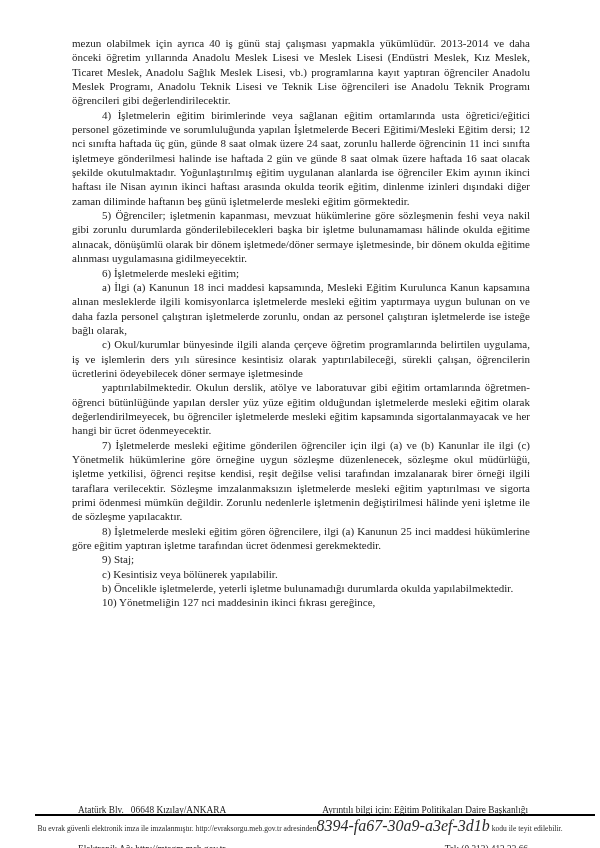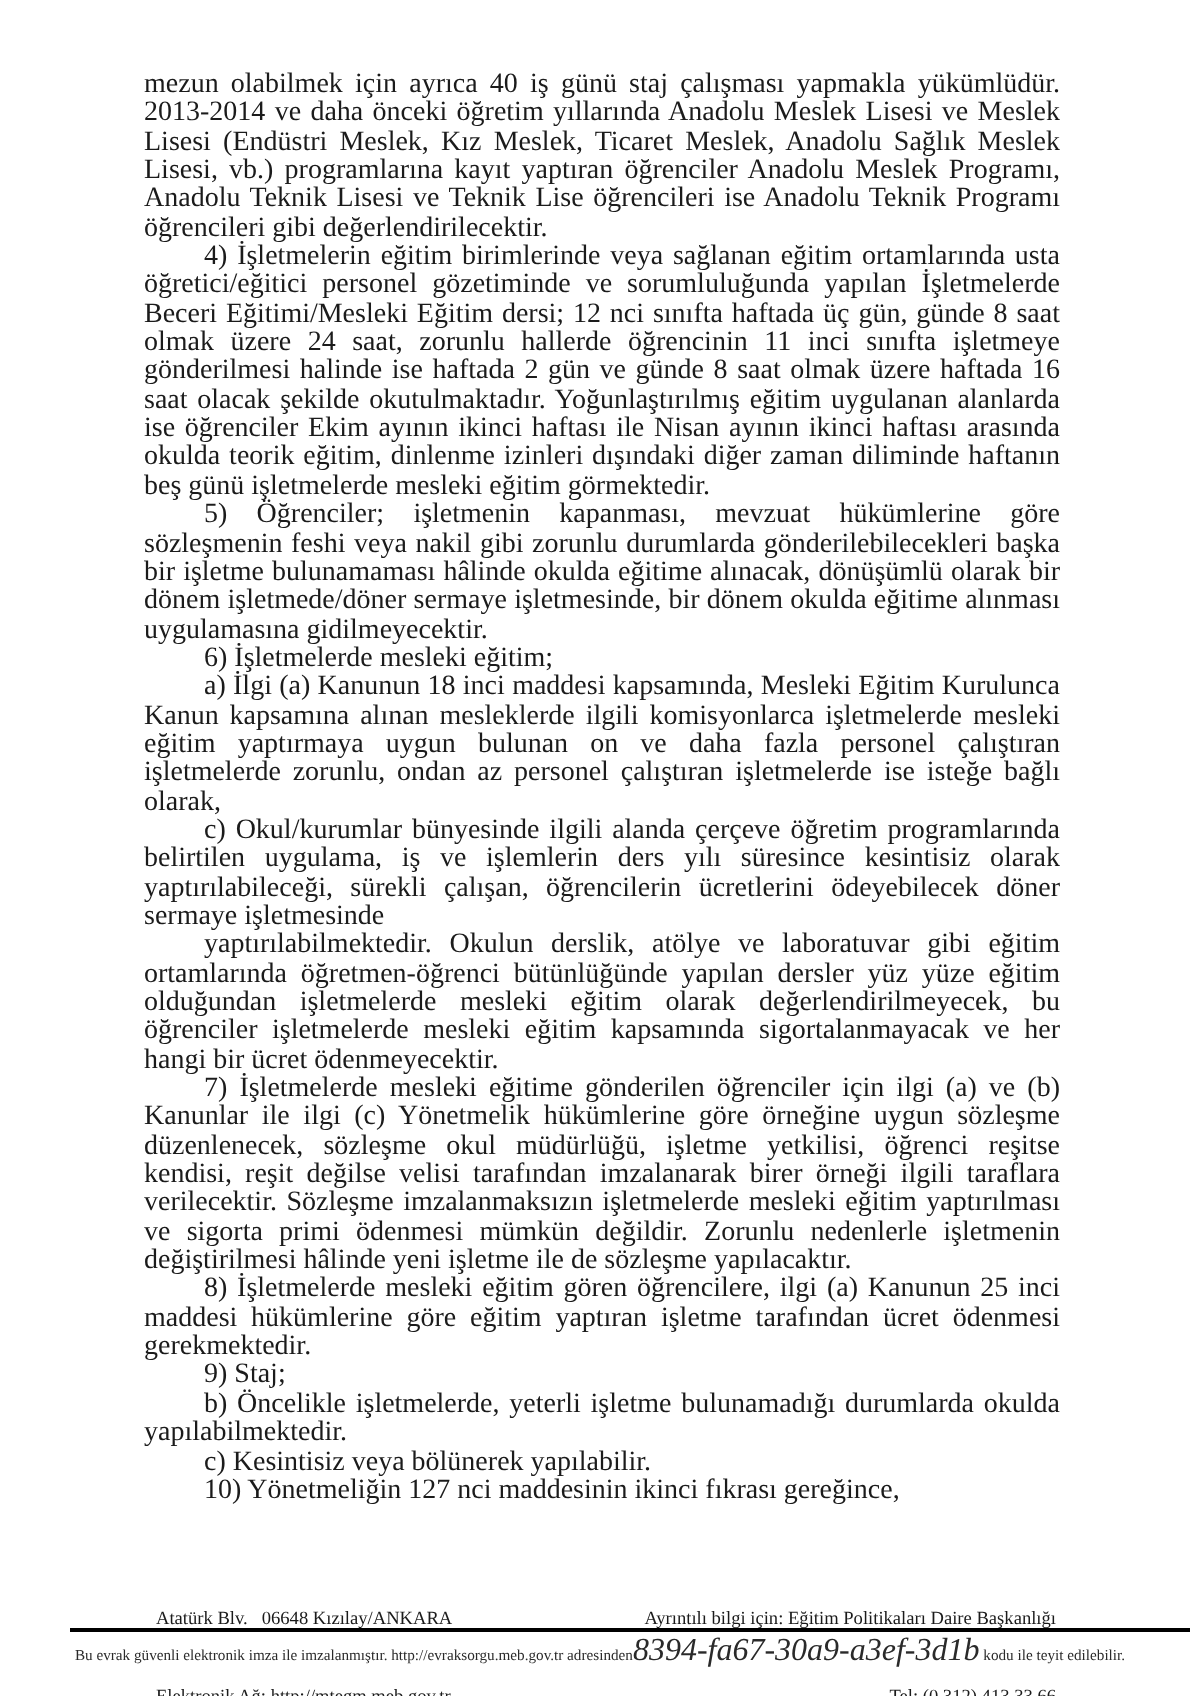--- a/index.html
+++ b/index.html
@@ -15,21 +15,21 @@
   .page {
     position: absolute;
     inset: 0;
     background: #ffffff;
   }
   .doc-body {
     position: absolute;
     left: 72px;
     top: 36px;
     width: 458px;
-    font-size: 14px;
+    font-size: 11px;
     line-height: 14.35px;
     text-align: justify;
   }
   .para { margin: 0; }
   .para.indent { text-indent: 30px; }
   .footer-cols {
     position: absolute;
     left: 0;
     top: 778px;
     width: 600px;
@@ -72,22 +72,22 @@
       <p class="para">mezun olabilmek için ayrıca 40 iş günü staj çalışması yapmakla yükümlüdür. 2013-2014 ve daha önceki öğretim yıllarında Anadolu Meslek Lisesi ve Meslek Lisesi (Endüstri Meslek, Kız Meslek, Ticaret Meslek, Anadolu Sağlık Meslek Lisesi, vb.) programlarına kayıt yaptıran öğrenciler Anadolu Meslek Programı, Anadolu Teknik Lisesi ve Teknik Lise öğrencileri ise Anadolu Teknik Programı öğrencileri gibi değerlendirilecektir.</p>
       <p class="para indent">4) İşletmelerin eğitim birimlerinde veya sağlanan eğitim ortamlarında usta öğretici/eğitici personel gözetiminde ve sorumluluğunda yapılan İşletmelerde Beceri Eğitimi/Mesleki Eğitim dersi; 12 nci sınıfta haftada üç gün, günde 8 saat olmak üzere 24 saat, zorunlu hallerde öğrencinin 11 inci sınıfta işletmeye gönderilmesi halinde ise haftada 2 gün ve günde 8 saat olmak üzere haftada 16 saat olacak şekilde okutulmaktadır. Yoğunlaştırılmış eğitim uygulanan alanlarda ise öğrenciler Ekim ayının ikinci haftası ile Nisan ayının ikinci haftası arasında okulda teorik eğitim, dinlenme izinleri dışındaki diğer zaman diliminde haftanın beş günü işletmelerde mesleki eğitim görmektedir.</p>
       <p class="para indent">5) Öğrenciler; işletmenin kapanması, mevzuat hükümlerine göre sözleşmenin feshi veya nakil gibi zorunlu durumlarda gönderilebilecekleri başka bir işletme bulunamaması hâlinde okulda eğitime alınacak, dönüşümlü olarak bir dönem işletmede/döner sermaye işletmesinde, bir dönem okulda eğitime alınması uygulamasına gidilmeyecektir.</p>
       <p class="para indent">6) İşletmelerde mesleki eğitim;</p>
       <p class="para indent">a) İlgi (a) Kanunun 18 inci maddesi kapsamında, Mesleki Eğitim Kurulunca Kanun kapsamına alınan mesleklerde ilgili komisyonlarca işletmelerde mesleki eğitim yaptırmaya uygun bulunan on ve daha fazla personel çalıştıran işletmelerde zorunlu, ondan az personel çalıştıran işletmelerde ise isteğe bağlı olarak,</p>
       <p class="para indent">c) Okul/kurumlar bünyesinde ilgili alanda çerçeve öğretim programlarında belirtilen uygulama, iş ve işlemlerin ders yılı süresince kesintisiz olarak yaptırılabileceği, sürekli çalışan, öğrencilerin ücretlerini ödeyebilecek döner sermaye işletmesinde</p>
       <p class="para indent">yaptırılabilmektedir. Okulun derslik, atölye ve laboratuvar gibi eğitim ortamlarında öğretmen-öğrenci bütünlüğünde yapılan dersler yüz yüze eğitim olduğundan işletmelerde mesleki eğitim olarak değerlendirilmeyecek, bu öğrenciler işletmelerde mesleki eğitim kapsamında sigortalanmayacak ve her hangi bir ücret ödenmeyecektir.</p>
       <p class="para indent">7) İşletmelerde mesleki eğitime gönderilen öğrenciler için ilgi (a) ve (b) Kanunlar ile ilgi (c) Yönetmelik hükümlerine göre örneğine uygun sözleşme düzenlenecek, sözleşme okul müdürlüğü, işletme yetkilisi, öğrenci reşitse kendisi, reşit değilse velisi tarafından imzalanarak birer örneği ilgili taraflara verilecektir. Sözleşme imzalanmaksızın işletmelerde mesleki eğitim yaptırılması ve sigorta primi ödenmesi mümkün değildir. Zorunlu nedenlerle işletmenin değiştirilmesi hâlinde yeni işletme ile de sözleşme yapılacaktır.</p>
       <p class="para indent">8) İşletmelerde mesleki eğitim gören öğrencilere, ilgi (a) Kanunun 25 inci maddesi hükümlerine göre eğitim yaptıran işletme tarafından ücret ödenmesi gerekmektedir.</p>
       <p class="para indent">9) Staj;</p>
+      <p class="para indent">c) Kesintisiz veya bölünerek yapılabilir.</p>
       <p class="para indent">b) Öncelikle işletmelerde, yeterli işletme bulunamadığı durumlarda okulda yapılabilmektedir.</p>
-      <p class="para indent">c) Kesintisiz veya bölünerek yapılabilir.</p>
       <p class="para indent">10) Yönetmeliğin 127 nci maddesinin ikinci fıkrası gereğince,</p>
     </div>
 
   <div class="footer-cols">
     <div class="addr">
       <div>Atatürk Blv.   06648 Kızılay/ANKARA</div>
       <div>Elektronik Ağ: http://mtegm.meb.gov.tr</div>
       
     </div>
     <div class="contact">

